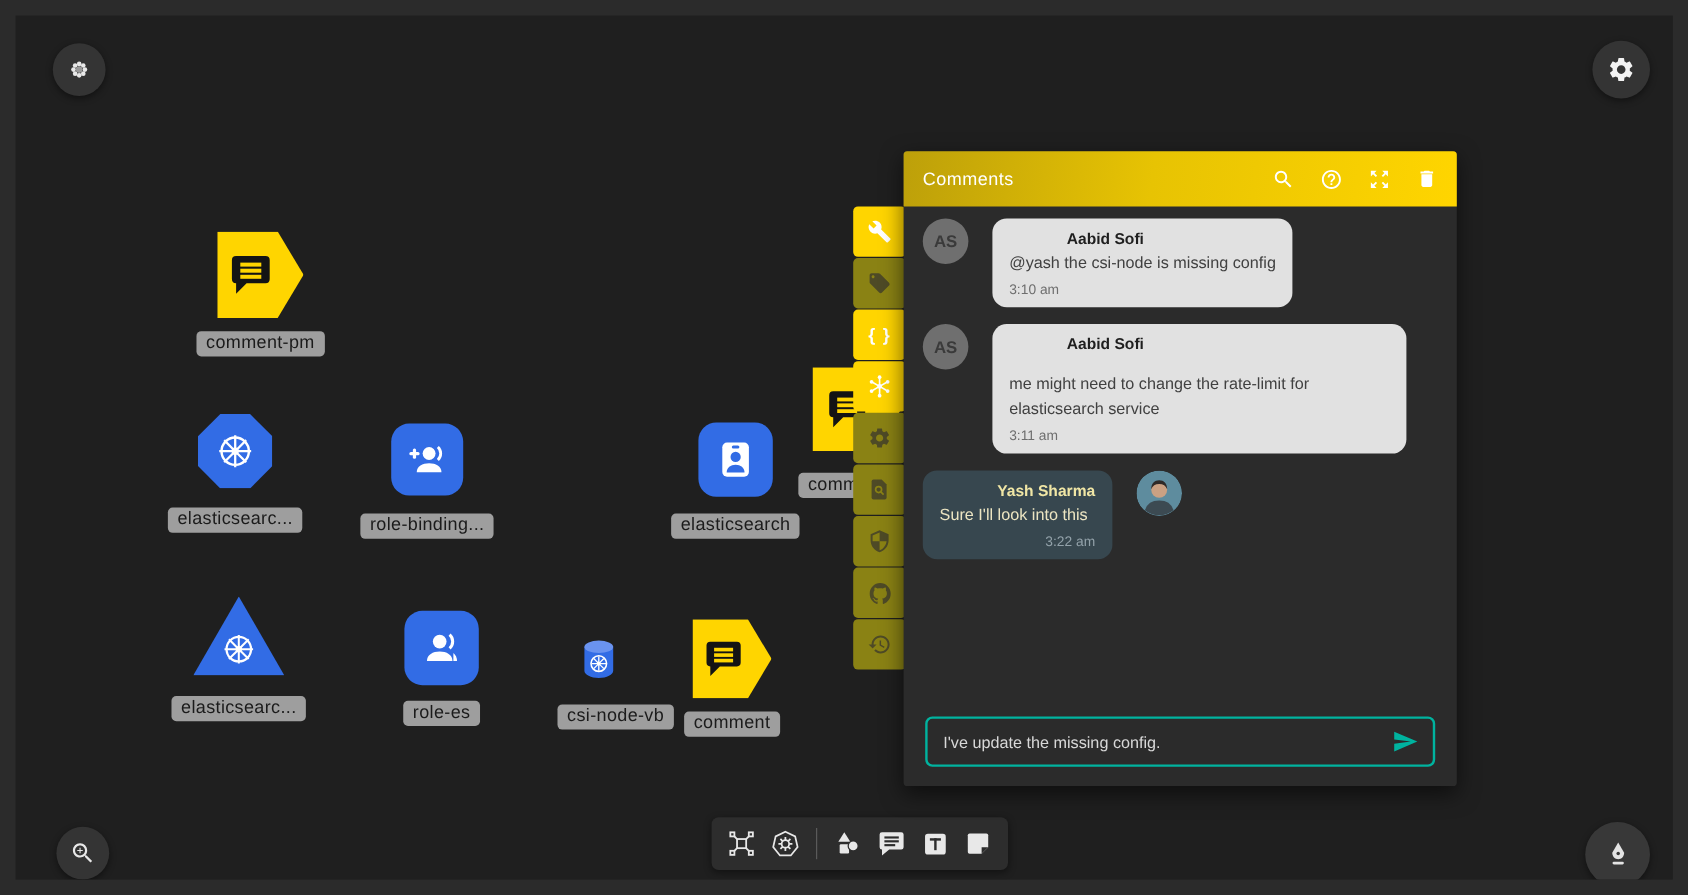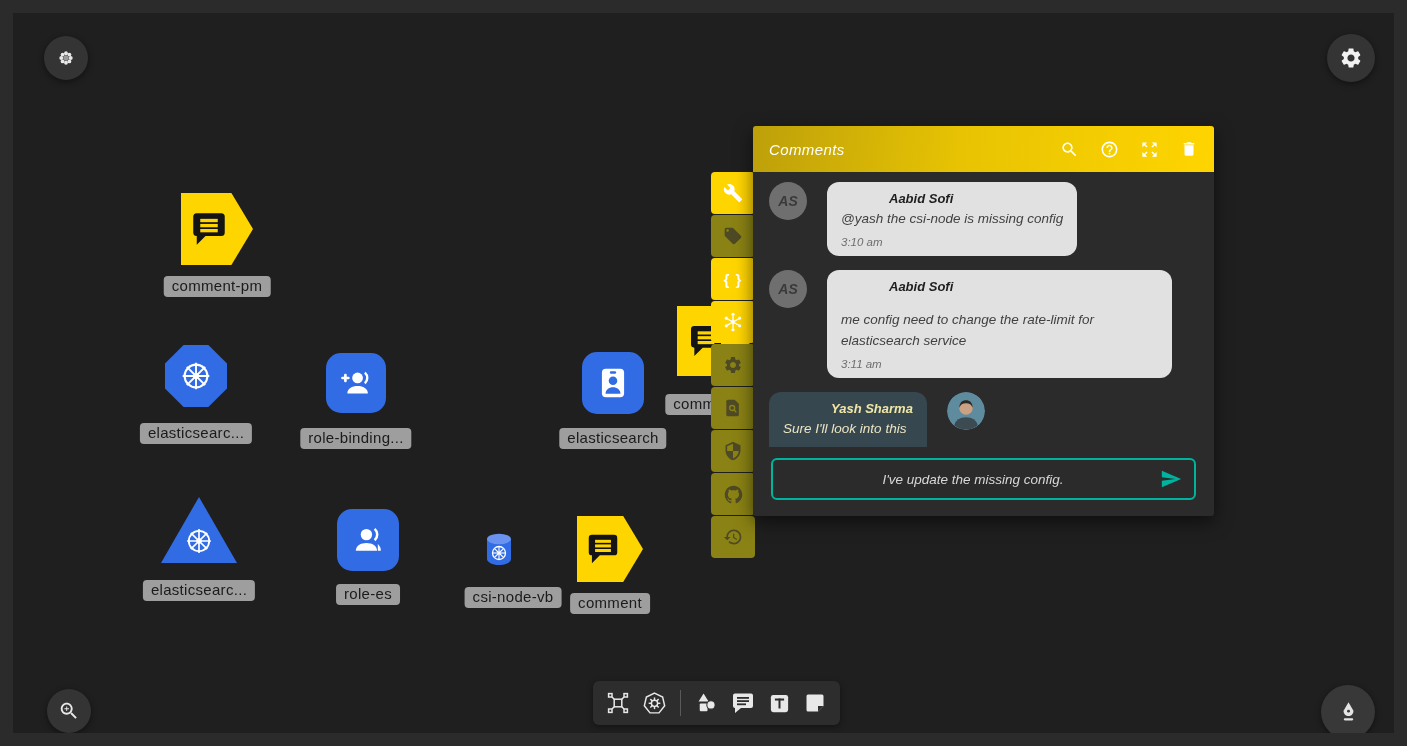--- a/index.html
+++ b/index.html
@@ -30,23 +30,23 @@
 
   
   .vtoolbar { position:absolute; left:698px; top:159px; width:44px; z-index:6; }
   .vcell { width:44px; height:42px; margin-bottom:1px; border-radius:4px;
            display:flex; align-items:center; justify-content:center; cursor:pointer; }
   .vcell.on  { background:#FFD500; }
   .vcell.off { background:#8a8214; }
   .vcell .braces { font-size:15px; font-weight:bold; color:#fff; letter-spacing:1px; }
 
   
-  .panel { position:absolute; left:740px; top:113px; width:461px; height:390px;
+  .panel { position:absolute; left:740px; top:113px; width:461px; height:529px;
            background:#2b2b2b; z-index:10; display:flex; flex-direction:column;
-           box-shadow:0 6px 18px rgba(0,0,0,.55); border-radius:3px;font-style:italic; }
+           box-shadow:0 6px 18px rgba(0,0,0,.55); border-radius:3px; }
   .panel-header { height:46px; flex:0 0 46px; border-radius:3px 3px 0 0;
            background:linear-gradient(97deg,#bda00a 0%,#e7c303 45%,#ffd500 100%);
            display:flex; align-items:center; padding:0 16px; }
   .panel-title { color:#fff; font-size:15px; letter-spacing:.4px; }
   .panel-actions { margin-left:auto; display:flex; align-items:center; gap:21px; }
   .panel-actions svg { cursor:pointer; }
 
   .name-wrap { margin:4px 8px 6px; background:#FFD500; border-radius:6px;
                padding:14px 8px 12px; position:relative; }
   .name-input { position:relative; background:#262626; border-radius:8px; height:38px;
@@ -68,21 +68,21 @@
   .bubble { background:#e1e1e1; border-radius:12px; padding:9px 14px 8px; max-width:345px; }
   .bubble .author { font-weight:bold; color:#1f1f1f; font-size:13px; margin-bottom:3px;margin-left:48px; }
   .bubble .text { color:#414141; font-size:13.5px; line-height:1.5; }
   .bubble .text.spaced { margin-top:16px; }
   .bubble .time { color:#6e6e6e; font-size:11.5px; margin-top:7px; }
   .bubble.dark { background:#37474f; }
   .bubble.dark .author { color:#f0e6a5; }
   .bubble.dark .text { color:#ece5c2; }
   .bubble.dark .time { color:#93a2aa; text-align:right; }
 
-  .inputrow { flex:0 0 58px; padding:11px 18px 16px;text-align:center; }
+  .inputrow { flex:0 0 58px; padding:11px 18px 16px; }
   .chat-input { border:2px solid #00B39F; border-radius:6px; height:42px; display:flex;
                 align-items:center; padding:0 12px 0 13px; cursor:text; }
   .chat-text { color:#d8d8d8; font-size:13.5px; flex:1; }
 
   
   .btoolbar { position:absolute; left:580px; top:668px; width:247px; height:44px;
               background:#2d2d2d; border-radius:6px; display:flex; align-items:center;
               justify-content:space-evenly; z-index:8; box-shadow:0 2px 6px rgba(0,0,0,.4); }
   .btoolbar .divider { width:1px; height:26px; background:#5a5a5a; }
   .btool { display:flex; align-items:center; justify-content:center; cursor:pointer; }
@@ -335,21 +335,21 @@
         <div class="bubble">
           <div class="author">Aabid Sofi</div>
           <div class="text">@yash the csi-node is missing config</div>
           <div class="time">3:10 am</div>
         </div>
       </div>
       <div class="msg">
         <div class="avatar">AS</div>
         <div class="bubble">
           <div class="author">Aabid Sofi</div>
-          <div class="text spaced">me config need to change the rate-limit for elasticsearch service</div>
+          <div class="text spaced">me might need to change the rate-limit for elasticsearch service</div>
           <div class="time">3:11 am</div>
         </div>
       </div>
       <div class="msg right">
         <div class="bubble dark">
           <div class="author">Yash Sharma</div>
           <div class="text">Sure I'll look into this</div>
           <div class="time">3:22 am</div>
         </div>
         <div class="avatar photo">

